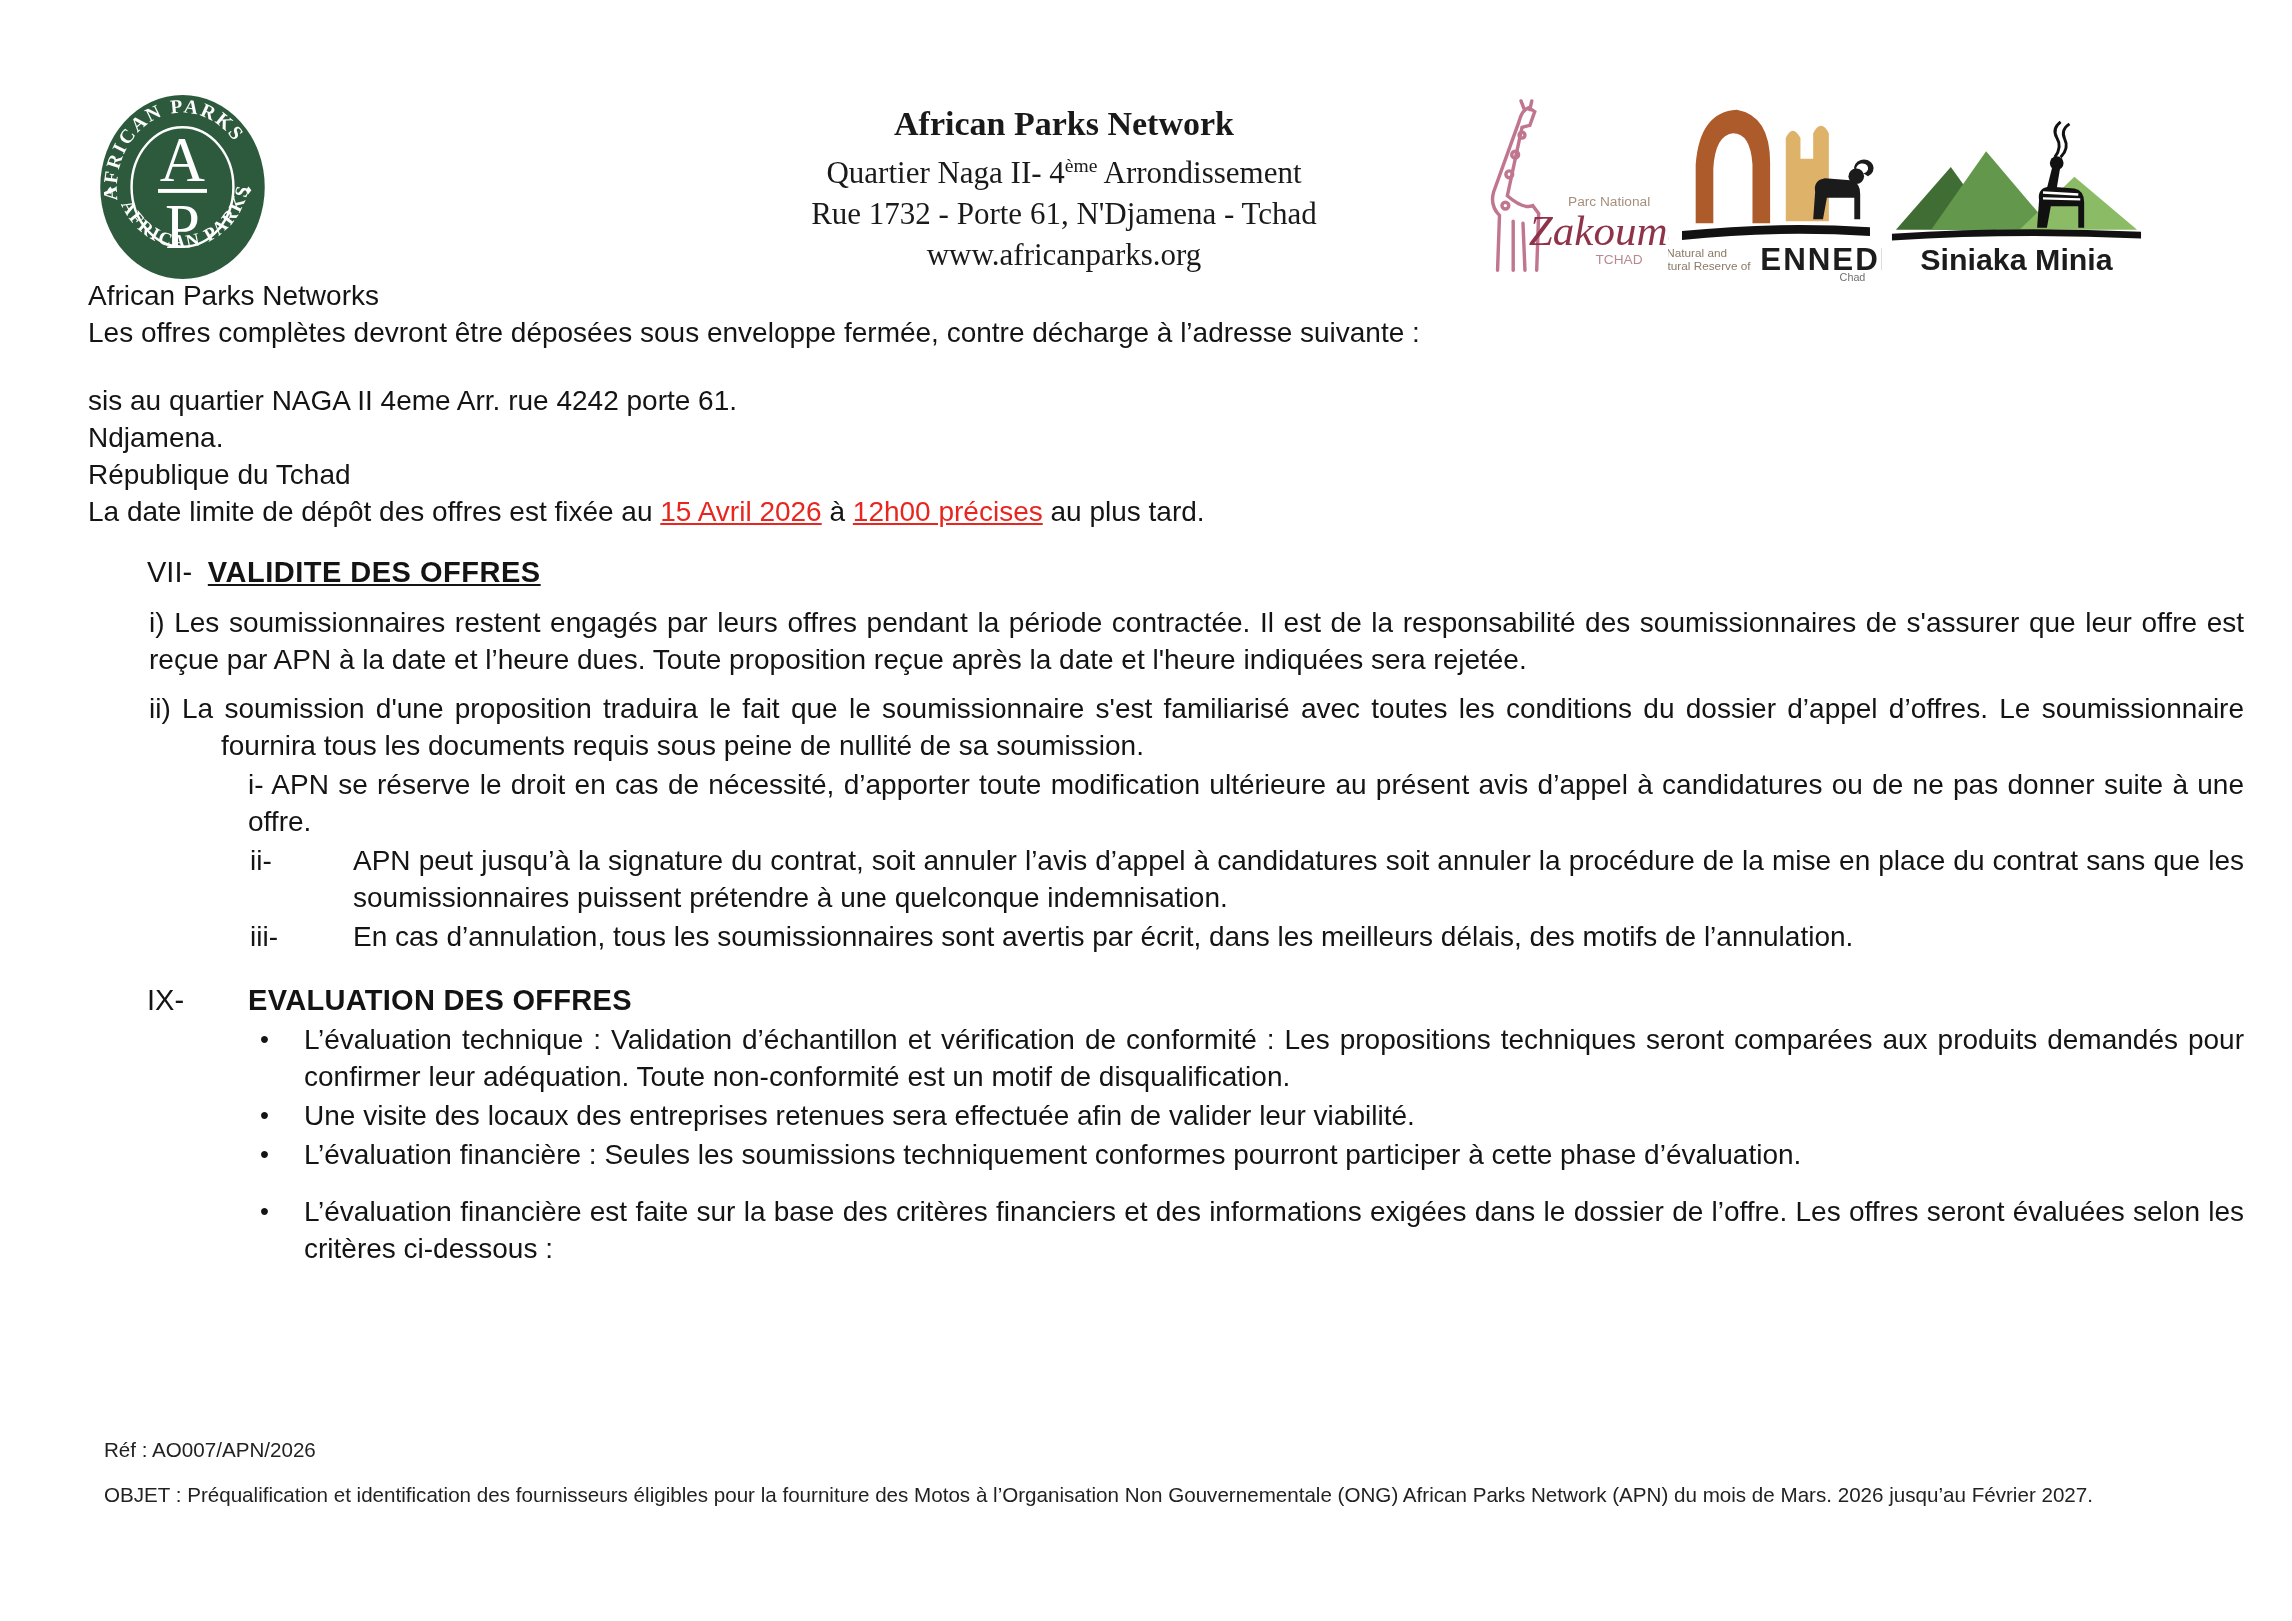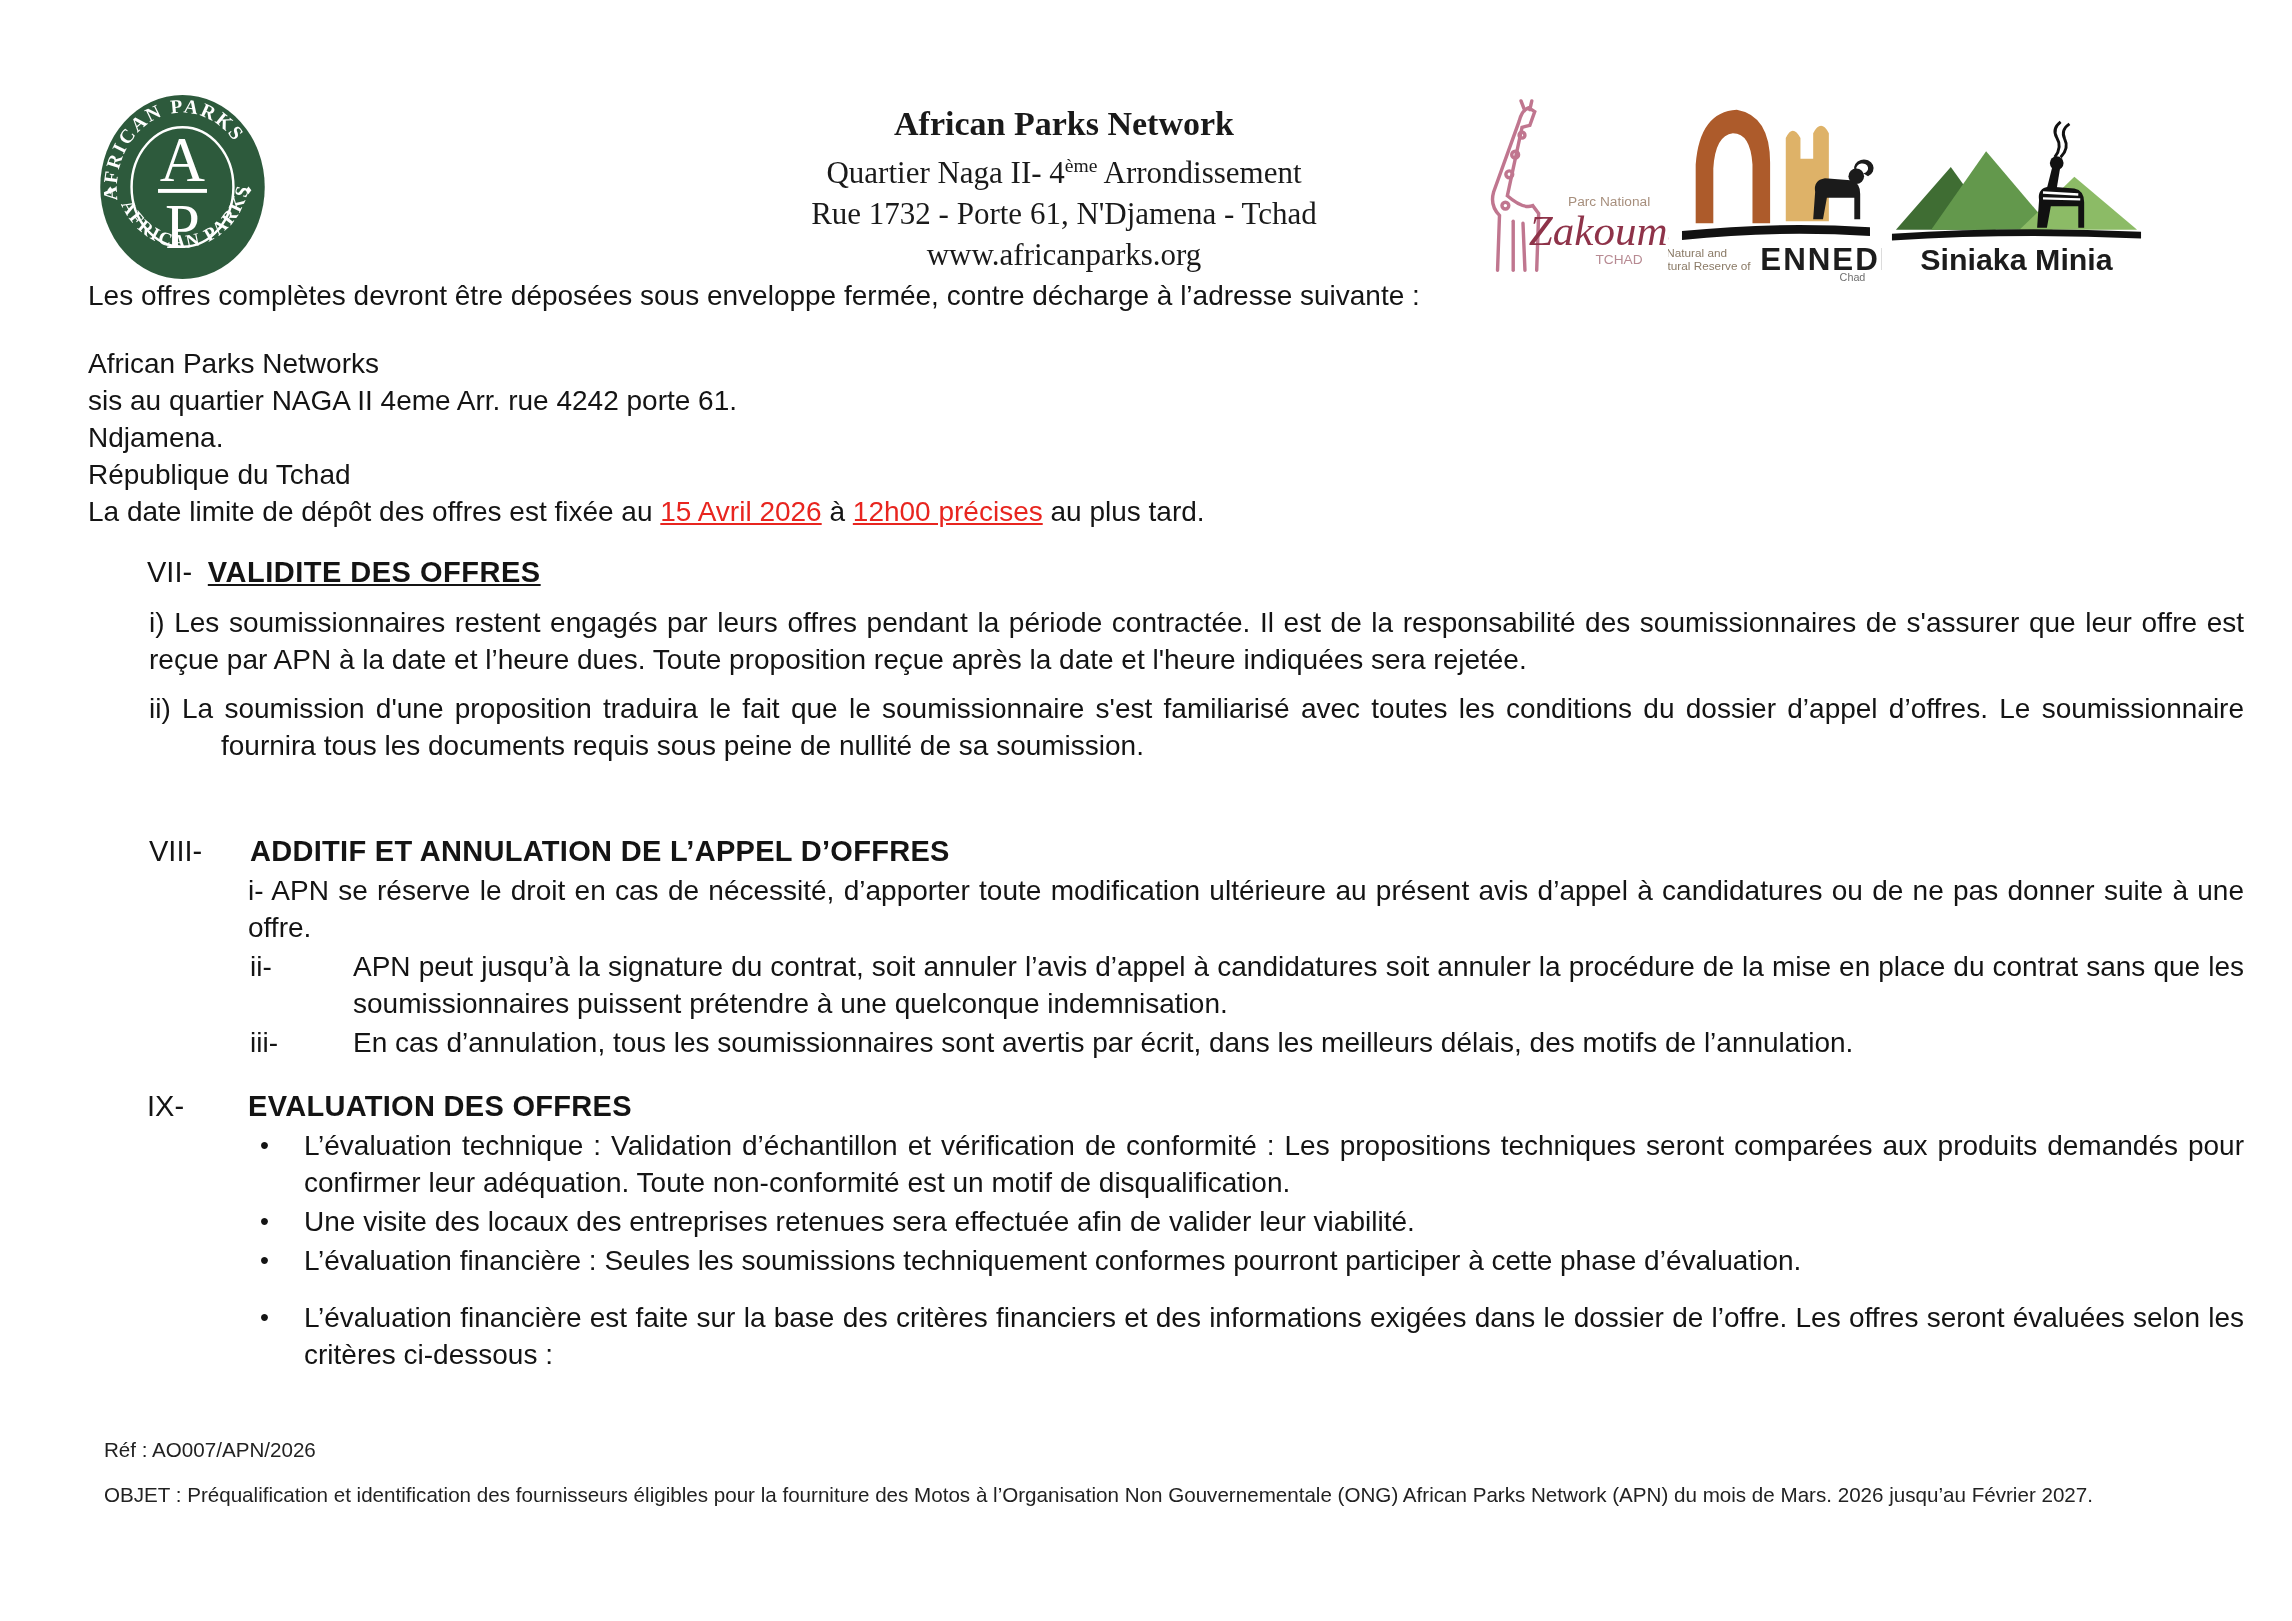--- a/index.html
+++ b/index.html
@@ -136,38 +136,34 @@
         <path d="M174,48 q9,-9 4,-19 q-4,-9 5,-15" fill="none" stroke="#111111" stroke-width="3"></path>
         <path d="M156,84 l36,2 M156,90 l38,1" stroke="#ffffff" stroke-width="2.5"></path>
       </g>
       <path d="M2,126 Q128,118 256,124 L256,131 Q128,125 2,133 Z" fill="#111111"></path>
       <text x="129" y="163" text-anchor="middle" font-size="31" font-weight="bold" fill="#1c1c1c">Siniaka Minia</text>
     </svg>
   </div>
 
   <div class="doc">
 
+    <p class="line">African Parks Networks</p>
+
     <p class="line intro-line">Les offres complètes devront être déposées sous enveloppe fermée, contre décharge à l’adresse suivante :</p>
-
-    <p class="line">African Parks Networks</p>
     <p class="line">sis au quartier NAGA II 4eme Arr. rue 4242 porte 61.</p>
     <p class="line">Ndjamena.</p>
     <p class="line">République du Tchad</p>
 
     <p class="line deadline"><span>La date limite de dépôt des offres est fixée au </span><span class="rl">15 Avril 2026</span><span> à </span><span class="rl">12h00 précises</span><span> au plus tard.</span></p>
 
     <p class="line sec7-head"><span class="sec7-num">VII-</span><span class="sec7-title">VALIDITE DES OFFRES</span></p>
 
     <p class="para para-i">i) Les soumissionnaires restent engagés par leurs offres pendant la période contractée.  Il est de la responsabilité des soumissionnaires de s'assurer que leur offre est reçue par APN à la date et l’heure dues. Toute proposition reçue après la date et l'heure indiquées sera rejetée.</p>
     <p class="para para-ii">ii) La soumission d'une proposition traduira le fait que le soumissionnaire s'est familiarisé avec toutes les conditions du dossier d’appel d’offres. Le soumissionnaire fournira tous les documents requis sous peine de nullité de sa soumission.</p>
 
-    <div class="sec-head sec8-head">
-      <span class="h-num">VIII-</span>
-      <span class="h-title">ADDITIF ET ANNULATION DE L’APPEL D’OFFRES</span>
-    </div>
     <p class="para viii-i">i- APN se réserve le droit en cas de nécessité, d’apporter toute modification ultérieure au présent avis d’appel à candidatures ou de ne pas donner suite à une offre.</p>
     <div class="li viii-li">
       <span class="marker">ii-</span>
       <p class="content">APN peut jusqu’à la signature du contrat, soit annuler l’avis d’appel à candidatures soit annuler la procédure de la mise en place du contrat sans que les soumissionnaires puissent prétendre à une quelconque indemnisation.</p>
     </div>
     <div class="li viii-li">
       <span class="marker">iii-</span>
       <p class="content">En cas d’annulation, tous les soumissionnaires sont avertis par écrit, dans les meilleurs délais, des motifs de l’annulation.</p>
     </div>
 

